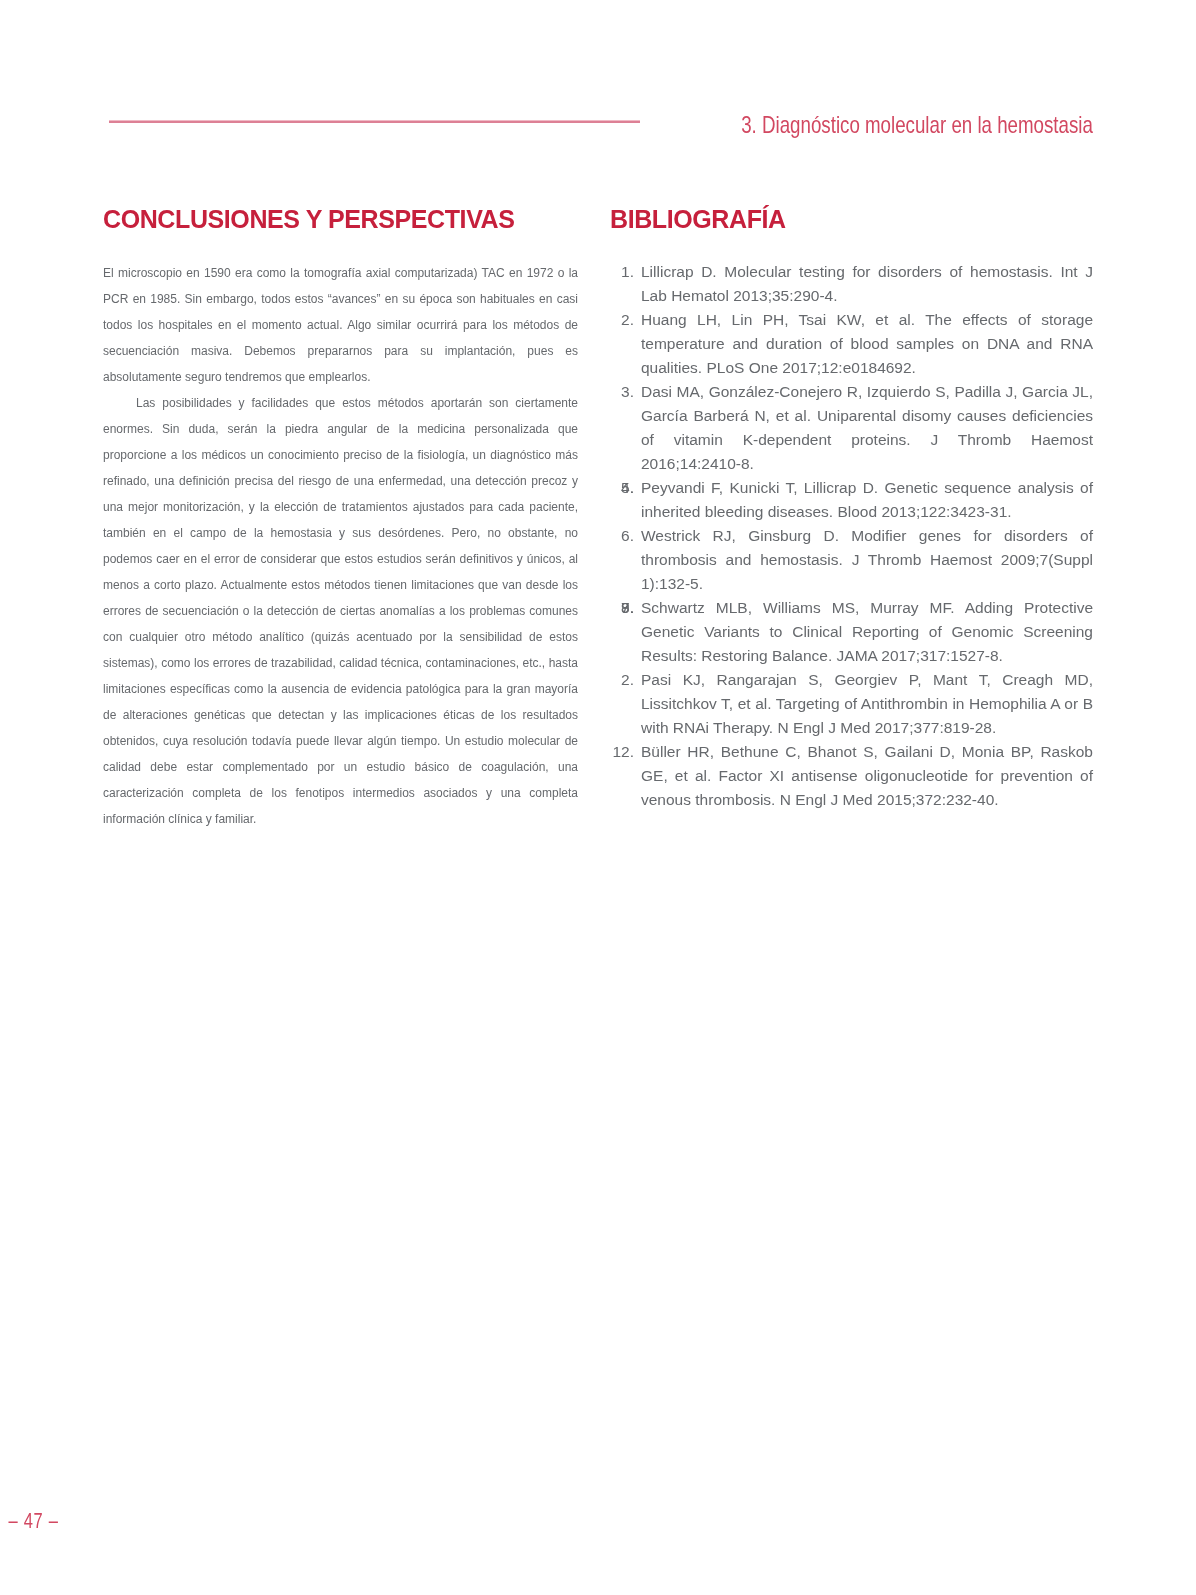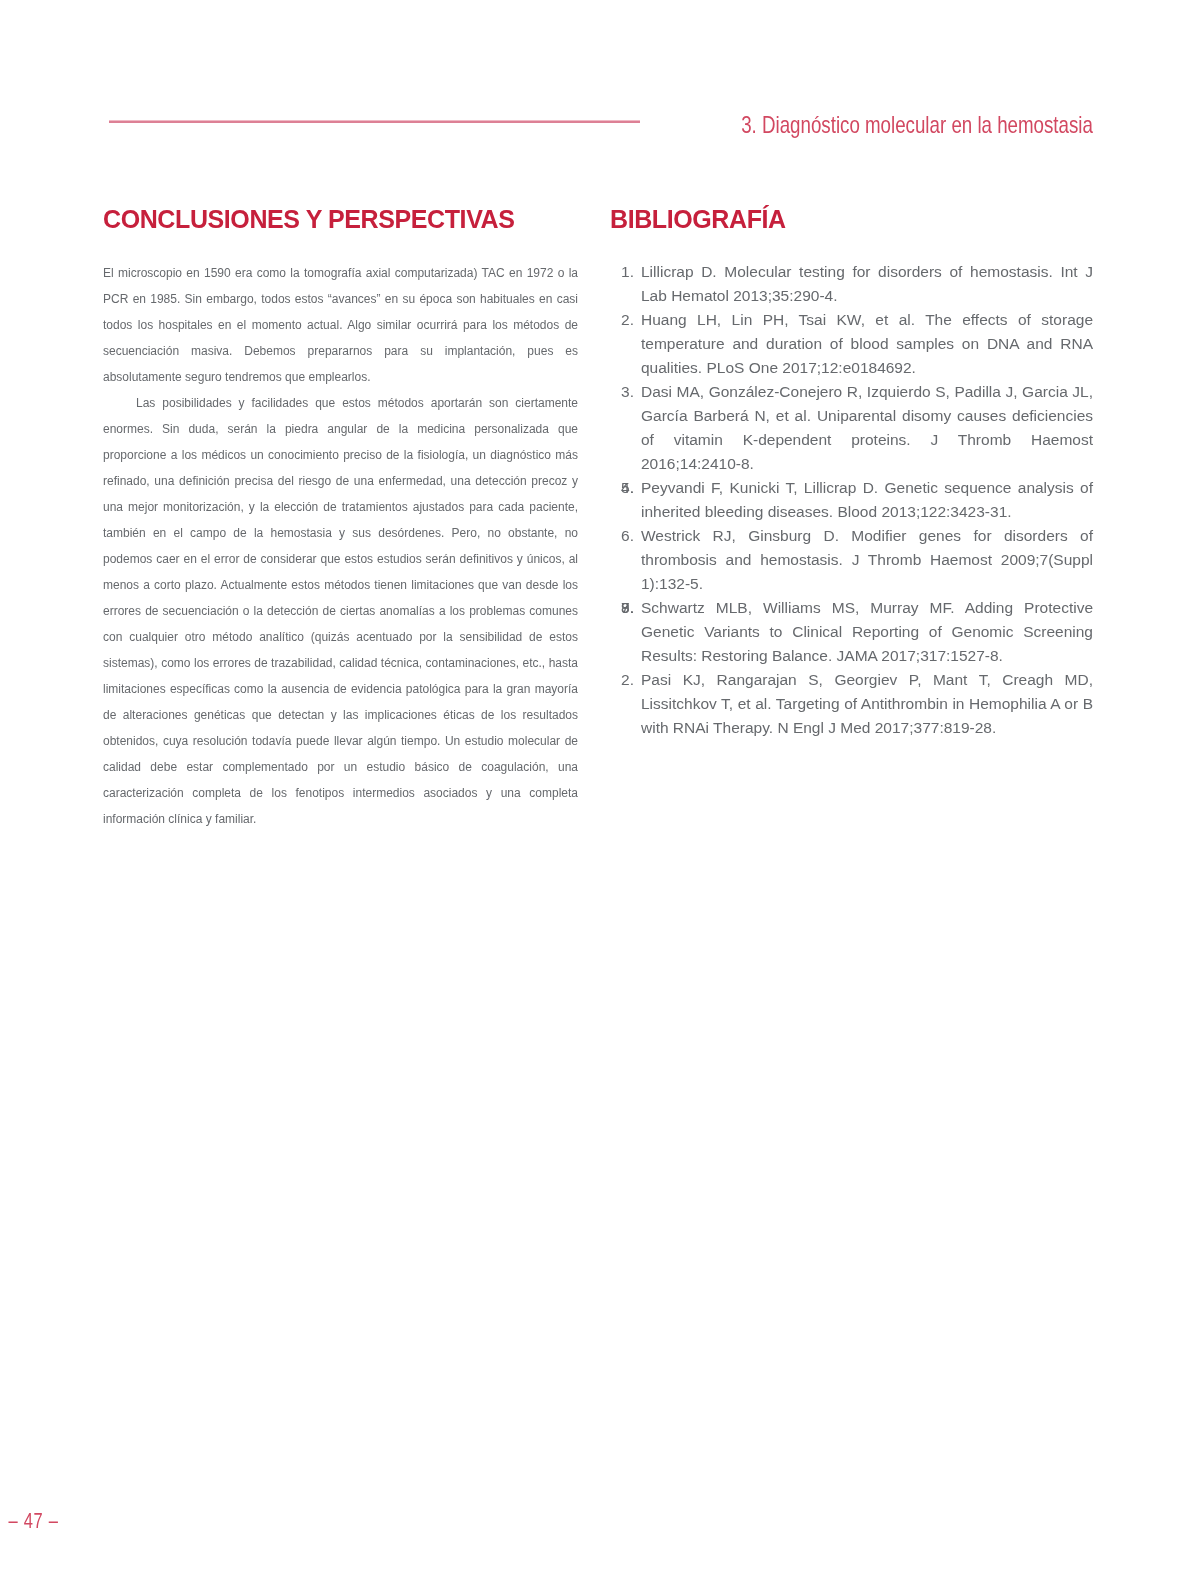--- a/index.html
+++ b/index.html
@@ -162,20 +162,24 @@
           <span class="ref-num">8.</span>
         </li>
         <li>
           <span class="ref-num">9.</span>
           <span class="ref-text">Schwartz MLB, Williams MS, Murray MF. Adding Protective Genetic Variants to Clinical Reporting of Genomic Screening Results: Restoring Balance. JAMA 2017;317:1527-8.</span>
         </li>
         <li>
           <span class="ref-num">2.</span>
           <span class="ref-text">Pasi KJ, Rangarajan S, Georgiev P, Mant T, Creagh MD, Lissitchkov T, et al. Targeting of Antithrombin in Hemophilia A or B with RNAi Therapy. N Engl J Med 2017;377:819-28.</span>
         </li>
+        <li>
+          <span class="ref-num">12.</span>
+          <span class="ref-text">Büller HR, Bethune C, Bhanot S, Gailani D, Monia BP, Raskob GE, et al. Factor XI antisense oligonucleotide for prevention of venous thrombosis. N Engl J Med 2015;372:232-40.</span>
+        </li>
       </ol>
     </div>
 
   </div>
 
   <div class="footer">
     <span class="page-number">– 47 –</span>
   </div>
 
 </div>

